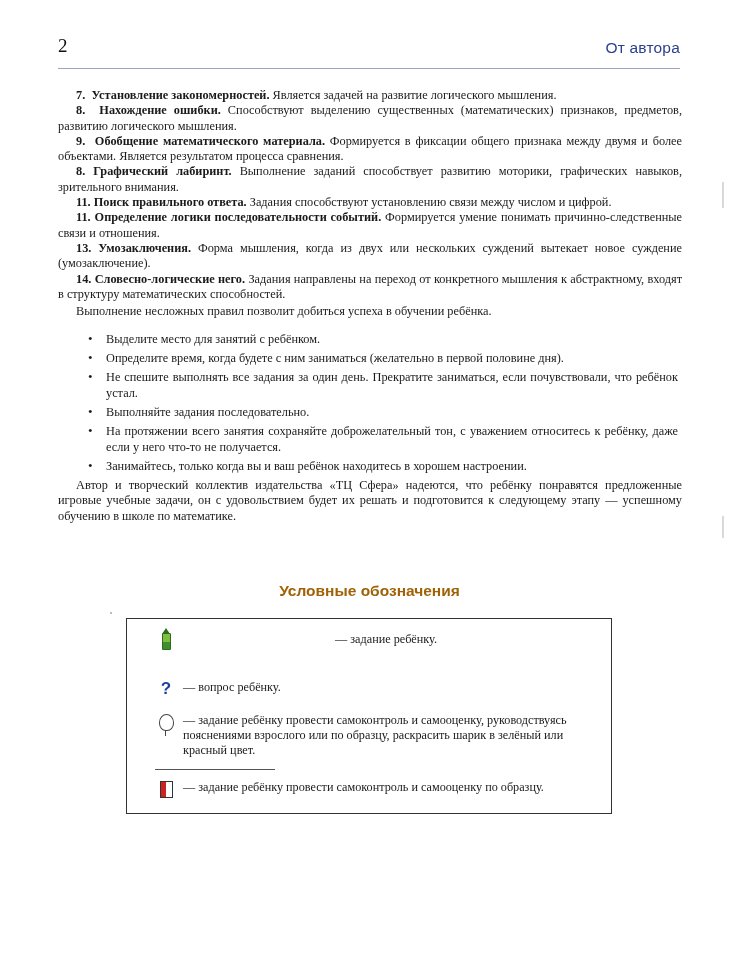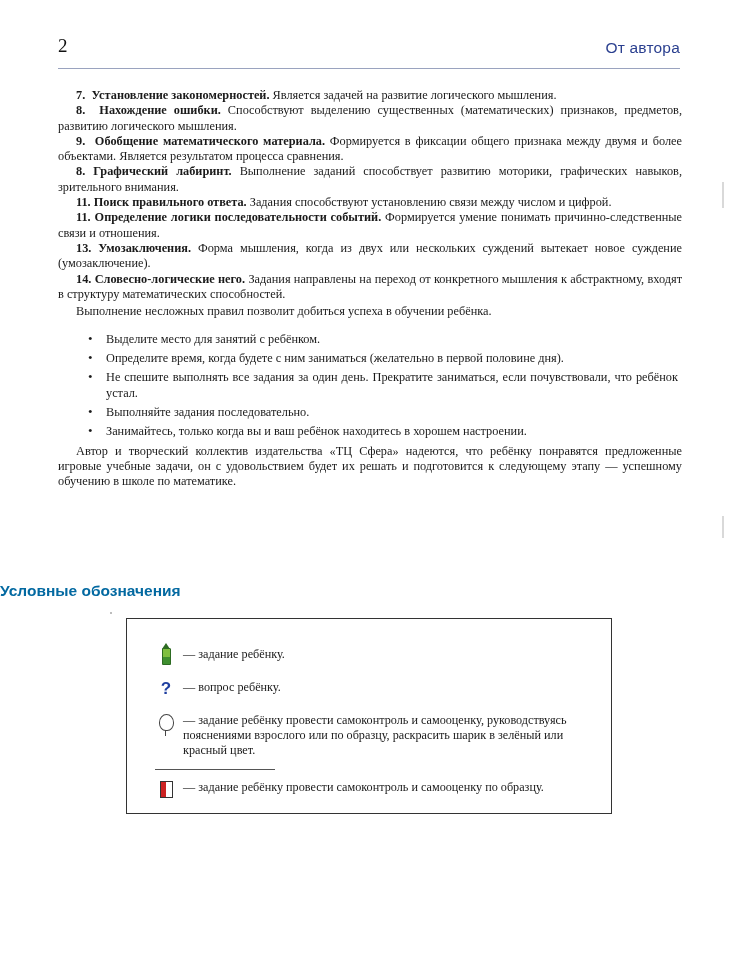--- a/index.html
+++ b/index.html
@@ -112,24 +112,25 @@
     pointer-events: none;
     user-select: none;
     white-space: nowrap;
   }
   
   .legend-title {
     position: absolute;
     left: 0;
     top: 582px;
     width: 739px;
+    text-align: center;
     font-family: "Liberation Sans", sans-serif;
     font-weight: bold;
     font-size: 15.5px;
-    color: #0369a1;
+    color: #a16207;
   }
   .legend-box {
     position: absolute;
     left: 126px;
     top: 618px;
     width: 486px;
     height: 196px;
     border: 1px solid #333;
     background: rgba(255,255,255,0.85);
     box-sizing: border-box;
@@ -145,21 +146,21 @@
     width: 34px;
     min-width: 34px;
     display: flex;
     justify-content: center;
     align-items: flex-start;
     padding-top: 1px;
   }
   .legend-text {
     flex: 1;
   }
-  .r1 { left: 22px; top: 28px; width: 440px; }
+  .r1 { left: 22px; top: 13px; width: 440px; text-align: center; }
   .r2 { left: 22px; top: 61px; width: 440px; }
   .r3 { left: 22px; top: 94px; width: 444px; }
   .r4 { left: 22px; top: 161px; width: 444px; }
   .sep {
     position: absolute;
     left: 28px;
     top: 150px;
     width: 120px;
     height: 1px;
     background: #555;
@@ -283,20 +284,21 @@
       <b><span>14.</span>&nbsp;<span>Словесно-логические него.</span></b><span> Задания направлены на переход от конкретного мышления к абстрактному, входят в структуру математических способностей.</span>
     </p>
 
     <p class="lead">Выполнение несложных правил позволит добиться успеха в обучении ребёнка.</p>
 
     <ul class="bullets">
       <li>Выделите место для занятий с ребёнком.</li>
       <li>Определите время, когда будете с ним заниматься (желательно в первой половине дня).</li>
       <li>Не спешите выполнять все задания за один день. Прекратите заниматься, если почувствовали, что ребёнок устал.</li>
       <li>Выполняйте задания последовательно.</li>
+      <li>На протяжении всего занятия сохраняйте доброжелательный тон, с уважением относитесь к ребёнку, даже если у него что-то не получается.</li>
       <li>Занимайтесь, только когда вы и ваш ребёнок находитесь в хорошем настроении.</li>
     </ul>
 
     <p class="para closing">Автор и творческий коллектив издательства «ТЦ Сфера» надеются, что ребёнку понравятся предложенные игровые учебные задачи, он с удовольствием будет их решать и подготовится к следующему этапу — успешному обучению в школе по математике.</p>
   </div>
 
   <div class="legend-title">Условные обозначения</div>
 
   <div class="dot-mark"></div>
 

